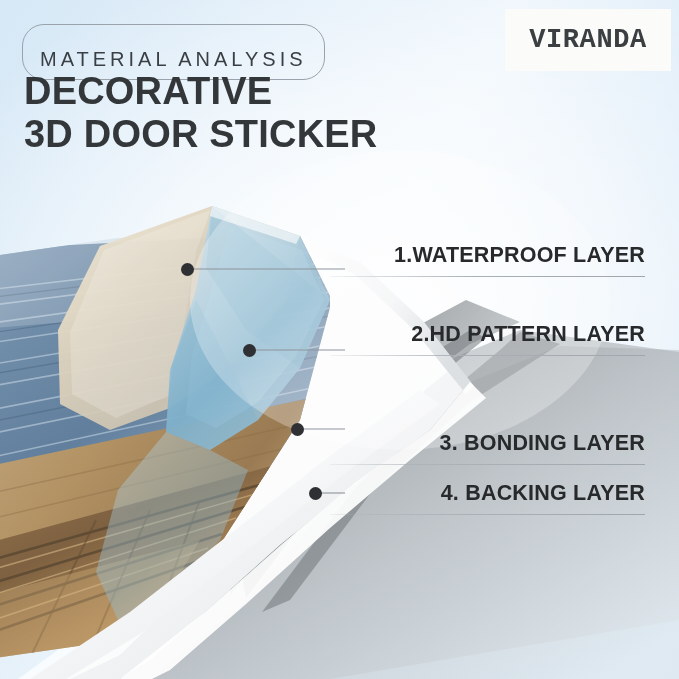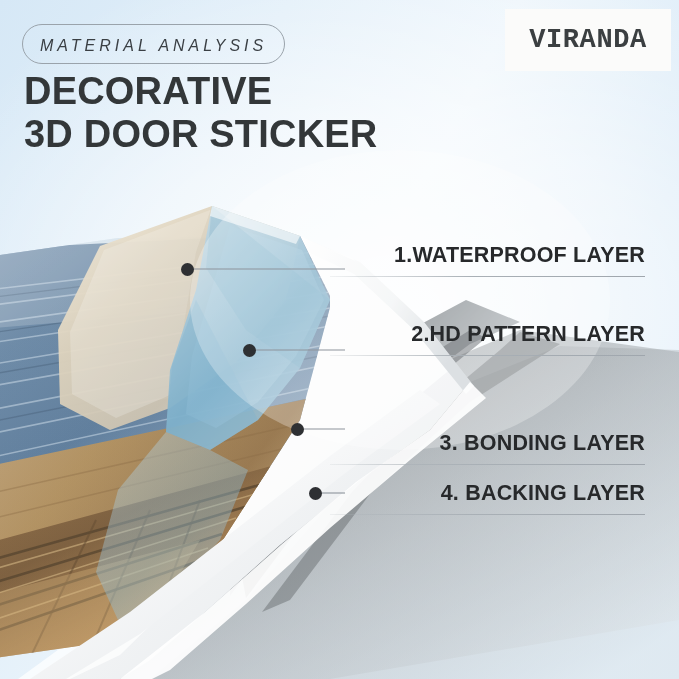--- a/index.html
+++ b/index.html
@@ -15,29 +15,28 @@
     width:679px; height:679px;
     background:
       radial-gradient(ellipse 700px 520px at 58% 46%, rgba(255,255,255,0.95) 0%, rgba(255,255,255,0.55) 38%, rgba(255,255,255,0.0) 72%),
       linear-gradient(118deg, #d6e8f6 0%, #e2eff9 28%, #eef6fc 50%, #ddecf8 74%, #d5e8f7 100%);
     overflow:hidden;
   }
 
   
   #badge {
     position:absolute; left:22px; top:24px;
-    padding:12px 17px 8px 17px;
+    padding:23px 17px 8px 17px;
     border:1.3px solid #9aa3ab;
     border-radius:22px;
-    font-size:16px;
+    font-size:20px;
     letter-spacing:4.0px;
     color:#3a3f44;
     white-space:nowrap;
     background:transparent;
-    font-style:italic;
   }
   #title {
     position:absolute; left:24px; top:70px;
     color:#333739;
     font-weight:bold;
     font-size:38px;
     line-height:43px;
     letter-spacing:0.2px;
     white-space:nowrap;
   }

